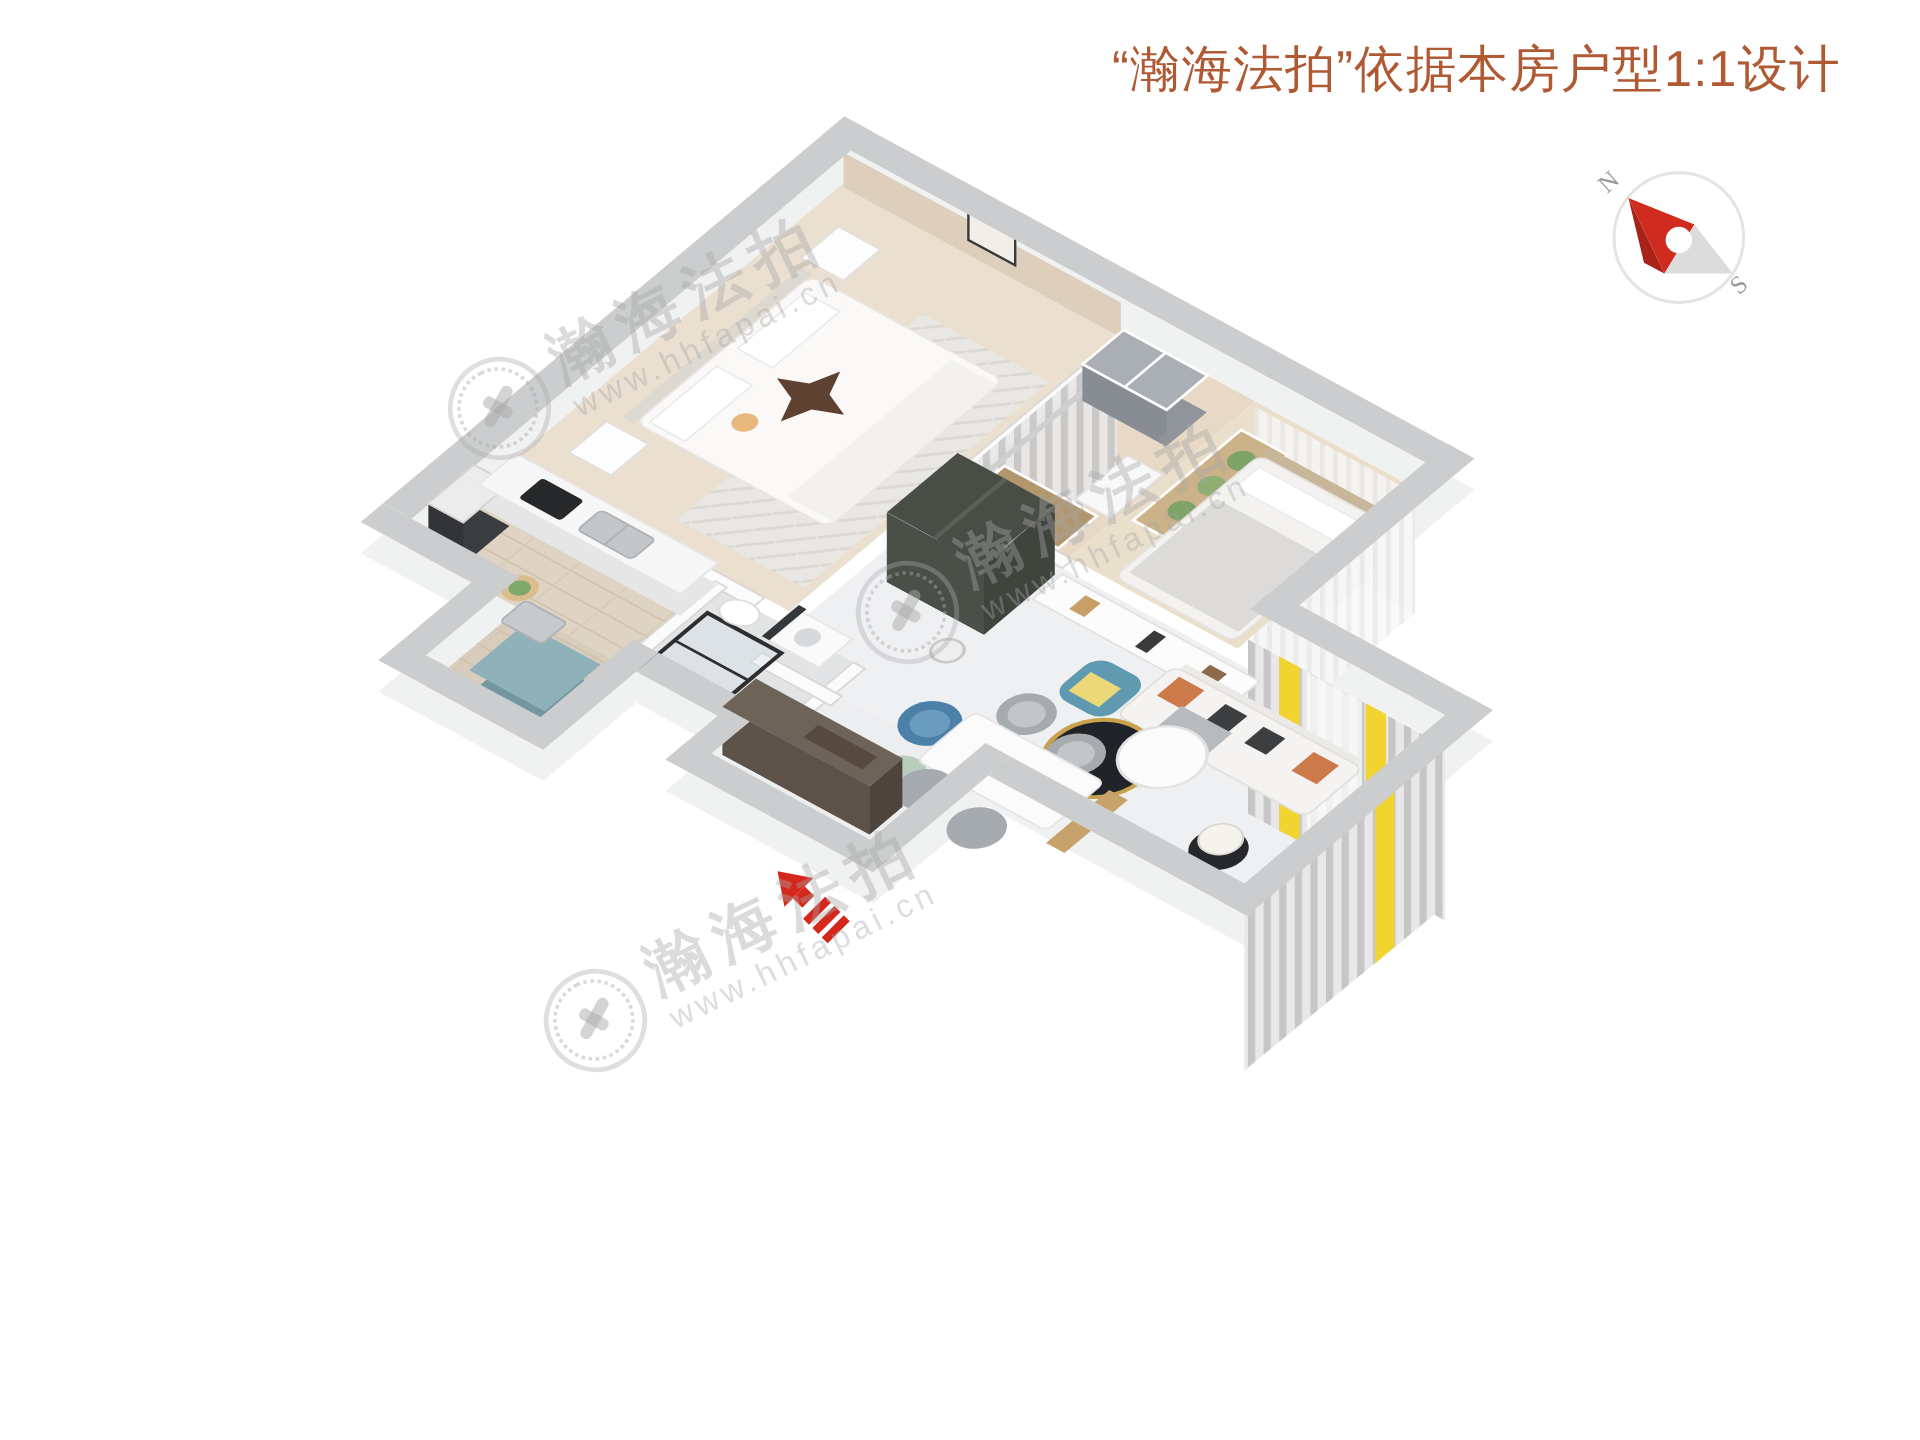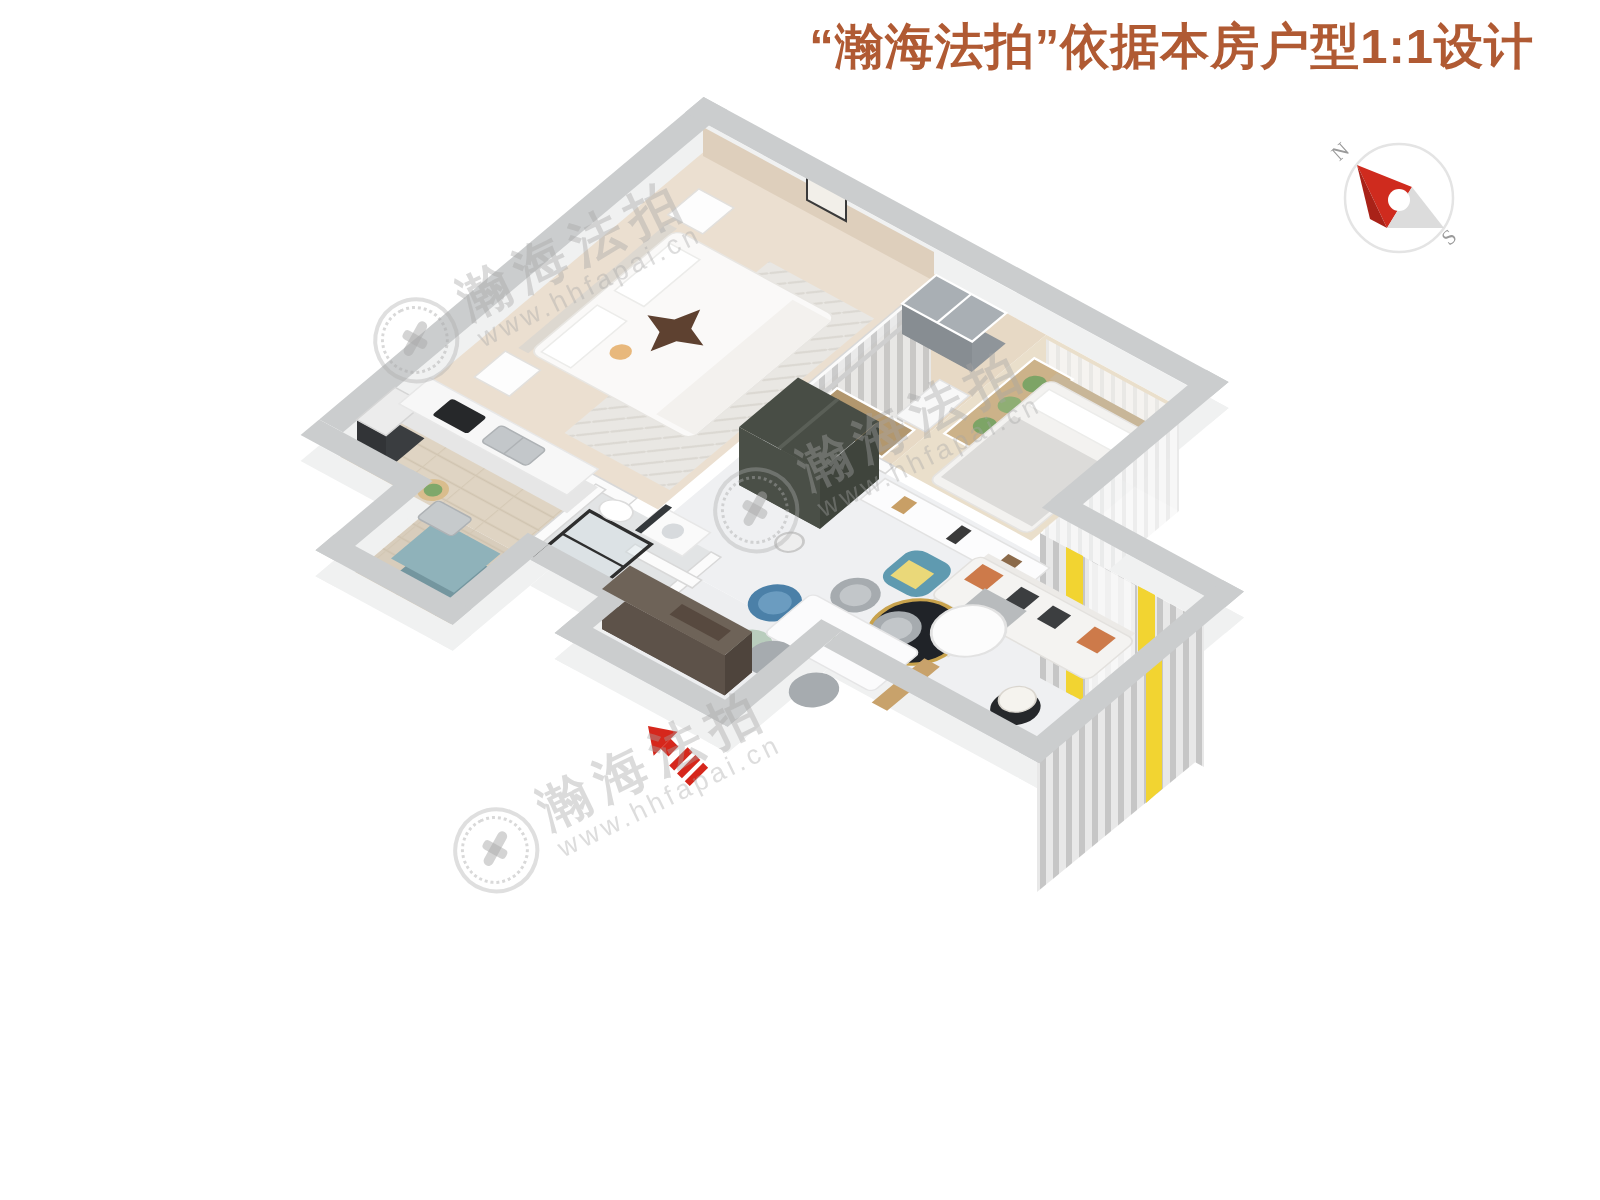--- a/index.html
+++ b/index.html
@@ -1,19 +1,19 @@
 <!DOCTYPE html>
 <html><head>
 <meta charset="utf-8">
 <style>
   html,body{margin:0;padding:0;background:#ffffff;}
   #page{position:relative;width:1600px;height:1200px;background:#ffffff;overflow:hidden;
         font-family:"Liberation Sans","DejaVu Sans",sans-serif;}
   #plan-svg{position:absolute;left:0;top:0;}
-  .page-title{position:absolute;top:14px;right:66px;font-size:49px;font-weight:bold;
+  .page-title{position:absolute;top:30px;right:66px;font-size:42px;font-weight:normal;
         letter-spacing:1px;white-space:nowrap;}
   
   .wm{position:absolute;display:flex;align-items:center;gap:14px;
       transform:rotate(-26deg);pointer-events:none;}
   .wm-logo{position:relative;width:86px;height:86px;flex:0 0 auto;}
   .wm-ring{position:absolute;left:0;top:0;width:78px;height:78px;border-radius:50%;
       border:4px solid rgba(170,170,170,0.38);}
   .wm-leaf{position:absolute;left:8px;top:8px;width:62px;height:62px;border-radius:50%;
       border:3px dotted rgba(170,170,170,0.45);}
   .wm-gavel{position:absolute;left:24px;top:36px;width:38px;height:10px;border-radius:5px;

